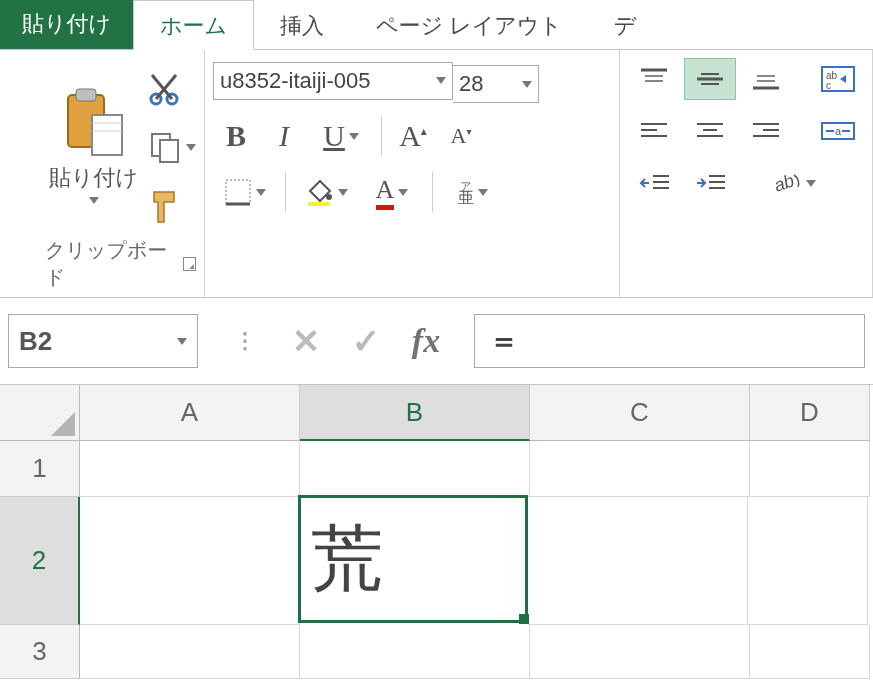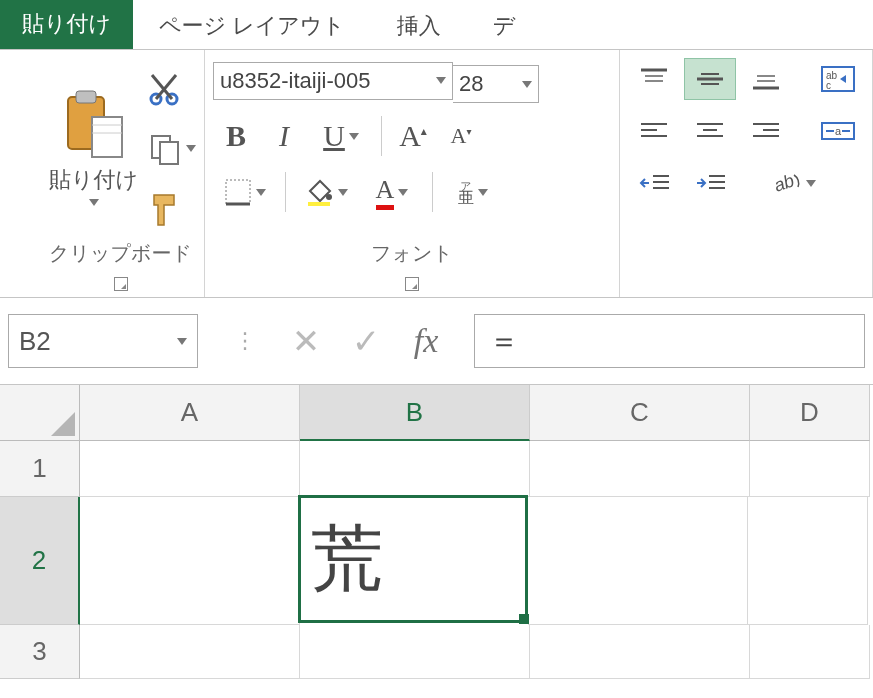--- a/index.html
+++ b/index.html
@@ -55,21 +55,20 @@
 }
 .rgroup-body { flex: 1; }
 .rgroup-label {
   display: flex;
   align-items: center;
   justify-content: center;
   gap: 10px;
   font-size: 20px;
   color: #666;
   padding: 4px 0 2px;
-  flex-direction: column;
 }
 .dlg-launcher {
   width: 14px; height: 14px;
   border: 1px solid #888;
   position: relative;
 }
 .dlg-launcher::after {
   content: "";
   position: absolute;
   right: 1px; bottom: 1px;
@@ -116,20 +115,21 @@
 .ibtn.sel { background:#c6e2d0; border:1px solid #8fc4a6; }
 
 
 svg { display:block; }
 
 
 .fbar {
   display:flex; align-items:center; gap:18px;
   padding: 16px 8px;
   border-bottom: 1px solid #c5c5c5;
+  font-weight: bold;
 }
 .namebox {
   border:1px solid #aaa; width:190px; height:54px;
   display:flex; align-items:center; padding:0 10px;
   font-size:26px; color:#555;
 }
 .namebox .caret { margin-left:auto; }
 .fbar-mid { display:flex; align-items:center; gap:0; }
 .fbar-btn { width:60px; height:54px; display:flex; align-items:center; justify-content:center; cursor:pointer; color:#bbb; font-size:34px; }
 .fbar-btn.fx { font-style:italic; font-family:"Times New Roman",serif; color:#737373; }
@@ -189,22 +189,23 @@
   content:"";
   position:absolute; right:-4px; bottom:-4px;
   width:10px; height:10px; background:#1f6f45;
 }
 </style>
 </head>
 <body>
 
 <div class="tab-row">
   <div class="tab file">貼り付け</div>
+  <div class="tab active">ホーム</div>
+  <div class="tab">挿入</div>
   <div class="tab">ページ レイアウト</div>
-  <div class="tab">挿入</div>
   <div class="tab">デ</div>
 </div>
 
 <div class="ribbon">
 
   <div class="rgroup g-clip">
     <div class="rgroup-body clip-body">
       <div class="paste-btn">
         <svg width="64" height="72" viewBox="0 0 64 72">
           <rect x="6" y="8" width="36" height="52" rx="4" fill="#e0a040" stroke="#9c6a1f" stroke-width="2"></rect>
@@ -299,24 +300,20 @@
           <div style="font-family:'Times New Roman';font-size:26px;color:#555;border-bottom:5px solid #d11">A</div>
           <span class="caret" style="margin-left:4px"></span>
         </div>
         <div class="vsep"></div>
         <div class="ibtn wcaret">
           <div style="font-size:11px;line-height:12px;text-align:center;color:#555">ア<br><span style="font-size:16px">亜</span></div>
           <span class="caret" style="margin-left:4px"></span>
         </div>
       </div>
     </div>
-    <div class="rgroup-label">
-      <span>フォント</span>
-      <span class="dlg-launcher"></span>
-    </div>
   </div>
 
   <div class="rgroup g-align">
     <div class="rgroup-body">
       <div class="align-row">
         <div class="ibtn">
           <svg width="30" height="26">
               <line x1="2" y1="4" x2="28" y2="4" stroke="#555" stroke-width="3"></line>
               <line x1="6" y1="10" x2="24" y2="10" stroke="#888" stroke-width="2"></line>
               <line x1="6" y1="15" x2="24" y2="15" stroke="#888" stroke-width="2"></line>

